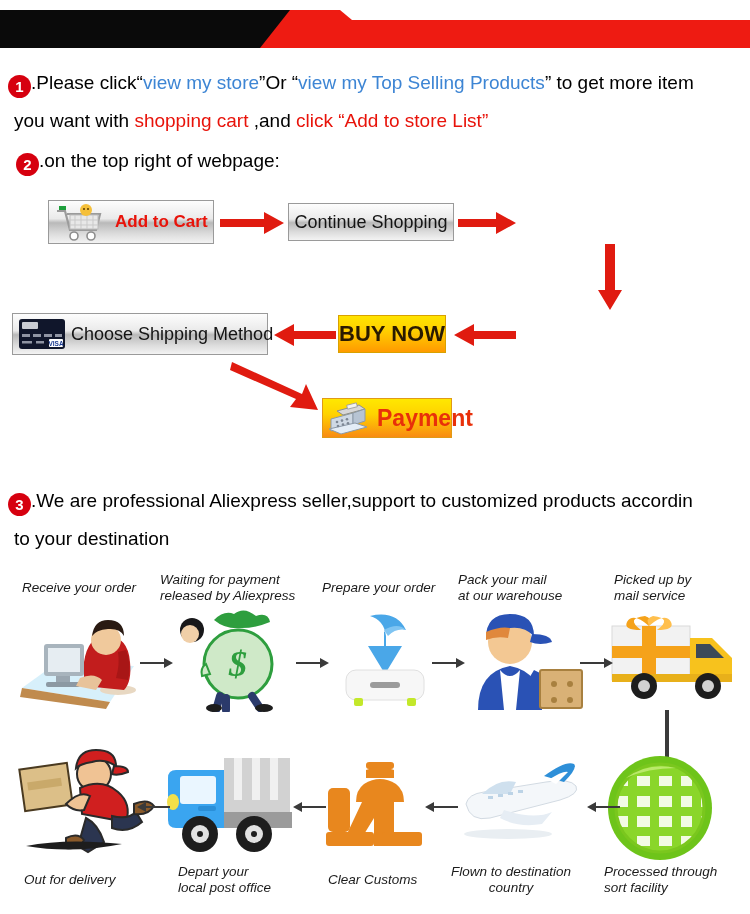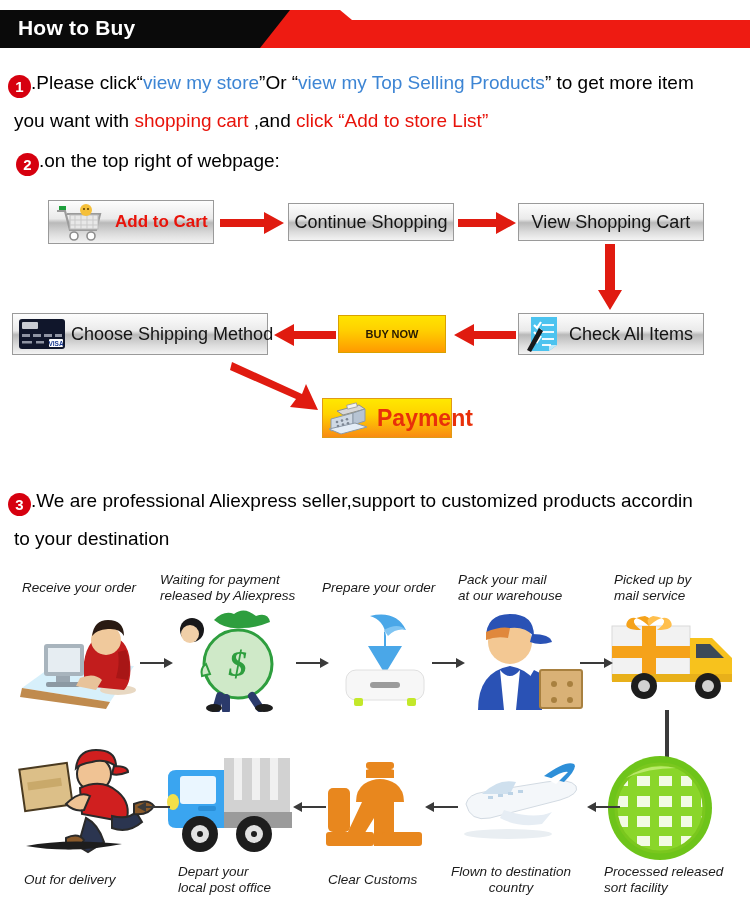--- a/index.html
+++ b/index.html
@@ -50,21 +50,21 @@
 
   #btn-add{left:48px;top:200px;width:166px;height:44px;}
   #btn-add .lbl{color:#e8130a;font-weight:bold;font-size:17px;margin-left:10px;}
   #btn-continue{left:288px;top:203px;width:166px;height:38px;}
   #btn-viewcart{left:518px;top:203px;width:186px;height:38px;}
   #btn-check{left:518px;top:313px;width:186px;height:42px;}
   #btn-shipping{left:12px;top:313px;width:256px;height:42px;}
   #btn-buynow{left:338px;top:315px;width:108px;height:38px;
     background:linear-gradient(180deg,#ffe400 0%,#ffd100 38%,#ff9a00 100%);
     border:1px solid #d9a100;justify-content:center;}
-  #btn-buynow .lbl{color:#2a1a00;font-weight:bold;font-size:11px;}
+  #btn-buynow .lbl{color:#2a1a00;font-weight:bold;font-size:22px;}
   #btn-payment{left:322px;top:398px;width:130px;height:40px;
     background:linear-gradient(180deg,#ffe800 0%,#ffd200 40%,#f98b12 100%);
     border:1px solid #e09a16;justify-content:flex-start;padding-left:2px;}
   #btn-payment .lbl{color:#e8300a;font-weight:bold;font-size:23px;margin-left:6px;}
 
   
   .ic{flex:0 0 auto;display:block;}
 
   
   .arrow{position:absolute;}
@@ -77,21 +77,20 @@
 </style>
 </head>
 <body>
 
 <div class="page">
 
   <div class="banner">
     <div class="banner-red"></div>
     <div class="banner-red-notch"></div>
     <div class="banner-black"></div>
-    <div class="banner-title">How to Buy</div>
   </div>
 
   <div class="para" id="p1">
     <span class="num">1</span><span>.Please click“</span><span class="blue">view my store</span><span>”Or “</span><span class="blue">view my Top Selling Products</span><span>” to get more item</span>
   </div>
   <div class="para" id="p1b">
     <span>you want with </span><span class="red">shopping cart</span><span> ,and </span><span class="red">click “Add to store List”</span>
   </div>
 
   <div class="para" id="p2">
@@ -117,43 +116,21 @@
       <circle cx="21" cy="34" r="4" fill="#fff" stroke="#8d8d8d" stroke-width="1.6"></circle>
       <circle cx="38" cy="34" r="4" fill="#fff" stroke="#8d8d8d" stroke-width="1.6"></circle>
     </svg>
     <span class="lbl">Add to Cart</span>
   </div>
 
   <div class="btn" id="btn-continue">
     <span class="lbl">Continue Shopping</span>
   </div>
 
-  <div class="btn" id="btn-viewcart">
-    <span class="lbl">View Shopping Cart</span>
-  </div>
-
-  <div class="btn hasicon" id="btn-check">
-    <svg class="ic" width="42" height="40" viewBox="0 0 42 40">
-      <path d="M8 3 H34 V31 L26 37 H8 Z" fill="#4cc3ef"></path>
-      <path d="M34 31 L26 37 V31 Z" fill="#bfe9f9"></path>
-      <g stroke="#fff" stroke-width="1.8">
-        <line x1="19" y1="11" x2="31" y2="11"></line>
-          <line x1="19" y1="18" x2="31" y2="18"></line>
-        <line x1="19" y1="25" x2="31" y2="25"></line>
-          <line x1="19" y1="31" x2="28" y2="31"></line>
-      </g>
-      <g fill="none" stroke="#fff" stroke-width="2.2">
-        <path d="M11 11 l3 3 l4 -6"></path>
-          <path d="M11 18 l3 3 l4 -6"></path>
-          <path d="M11 25 l3 3 l4 -6"></path>
-      </g>
-      <path d="M4 36 L16 14 L20 17 L8 38 Z" fill="#18181a"></path>
-    </svg>
-    <span class="lbl">Check All Items</span>
-  </div>
+
 
   <div class="btn" id="btn-buynow">
     <span class="lbl">BUY NOW</span>
   </div>
 
   <div class="btn hasicon" id="btn-shipping">
     <svg class="ic" width="50" height="36" viewBox="0 0 50 36">
       <rect x="2" y="3" width="46" height="30" rx="3" fill="#10162b"></rect>
       <rect x="5" y="6" width="16" height="7" rx="1" fill="#c9ccd4"></rect>
       <g fill="#8f94a3">
@@ -425,18 +402,18 @@
       <div>local post office</div>
     </div>
     <div class="cap" style="left:328px;top:312px;width:130px;">
       <div>Clear Customs</div>
     </div>
     <div class="cap" style="left:436px;top:304px;width:150px;text-align:center;">
       <div>Flown to destination</div>
       <div>country</div>
     </div>
     <div class="cap" style="left:604px;top:304px;width:146px;">
-      <div>Processed released</div>
+      <div>Processed through</div>
       <div>sort facility</div>
     </div>
 
   </div>
 </div>
 
 </body></html>

